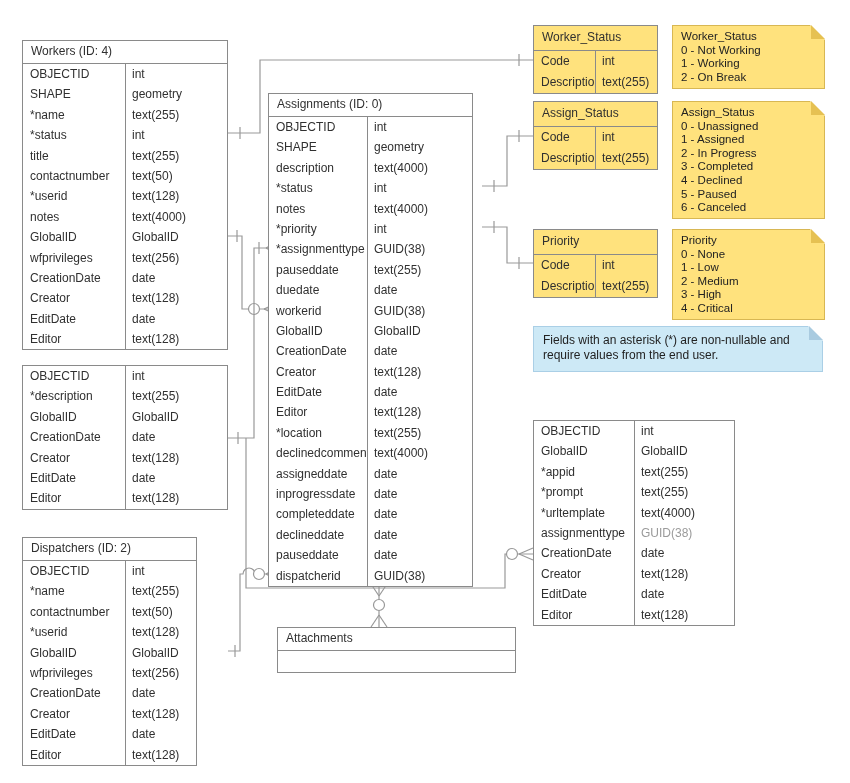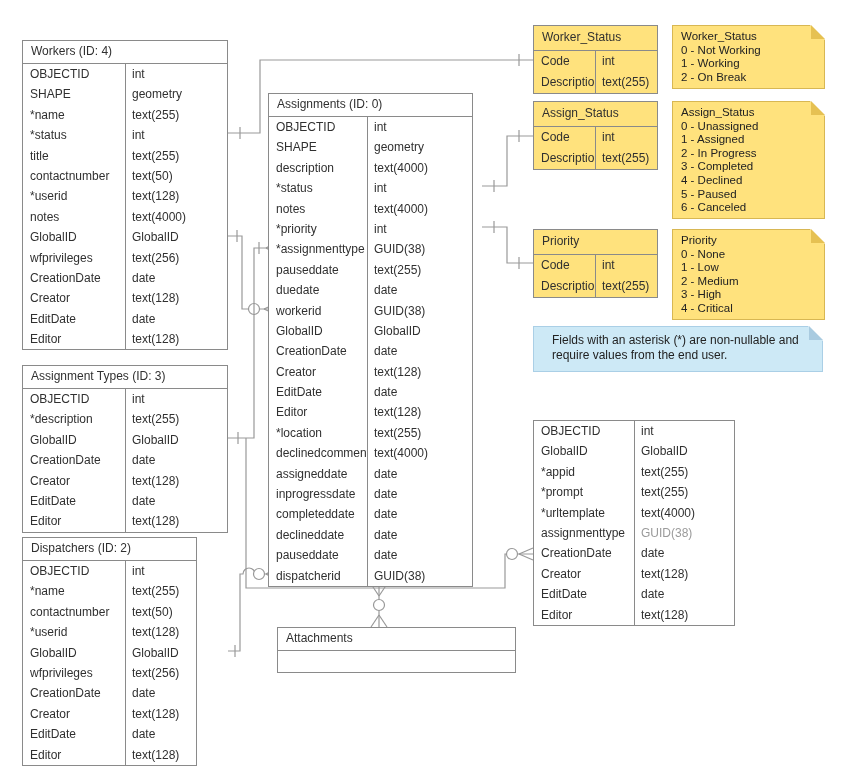--- a/index.html
+++ b/index.html
@@ -25,21 +25,21 @@
   .ylw .row{height:21px;line-height:21px}
   .ylw .cname{width:61px}
   .emptyrow{height:21px}
 
   .note{position:absolute;z-index:2;background:#ffe27d;border:1px solid #d8b753;box-sizing:border-box;
         padding:4px 8px;font-size:11.5px;line-height:13.6px;color:#222}
   .fold-cut{position:absolute;top:-1px;right:-1px;width:0;height:0;
             border-top:15px solid #fff;border-left:15px solid transparent}
   .fold{position:absolute;top:-1px;right:-1px;width:0;height:0;
         border-bottom:14px solid #e6c152;border-right:14px solid transparent}
-  .note-blue{background:#cde9f6;border-color:#aacfe6;font-size:12px;line-height:15px;padding:6px 18px}
+  .note-blue{background:#cde9f6;border-color:#aacfe6;font-size:12px;line-height:15px;padding:6px 9px}
   .note-blue .fold{border-bottom-color:#a9cbe0}
 </style>
 </head>
 <body>
 
 <div class="canvas">
 
   <svg class="wires" width="850" height="783">
     <g>
       <polyline points="228,133 260,133 260,60 533,60"></polyline>
@@ -150,21 +150,20 @@
           <div class="ctype">date</div>
         </div>
         <div class="row">
           <div class="cname">Editor</div>
           <div class="ctype">text(128)</div>
         </div>
       </div>
   </div>
 
   <div class="tbl wide" style="left:22px;top:365px;width:206px">
-    <div class="hdr">Assignment Types (ID: 3)</div>
     <div>
 
     <div class="row">
           <div class="cname">OBJECTID</div>
           <div class="ctype">int</div>
         </div>
         <div class="row bold">
           <div class="cname">*description</div>
           <div class="ctype">text(255)</div>
         </div>

